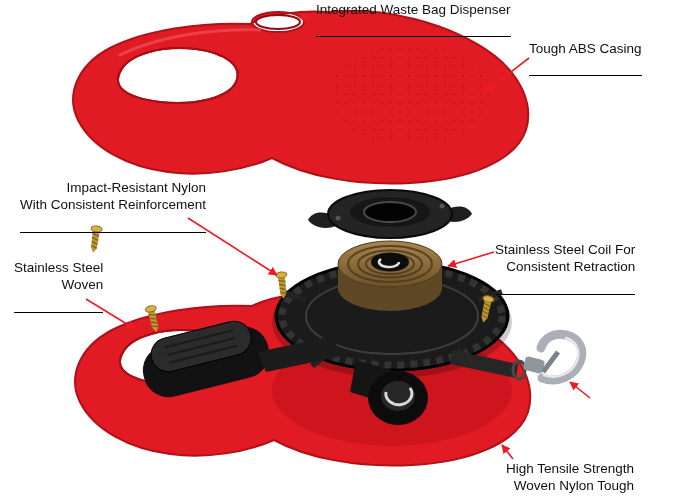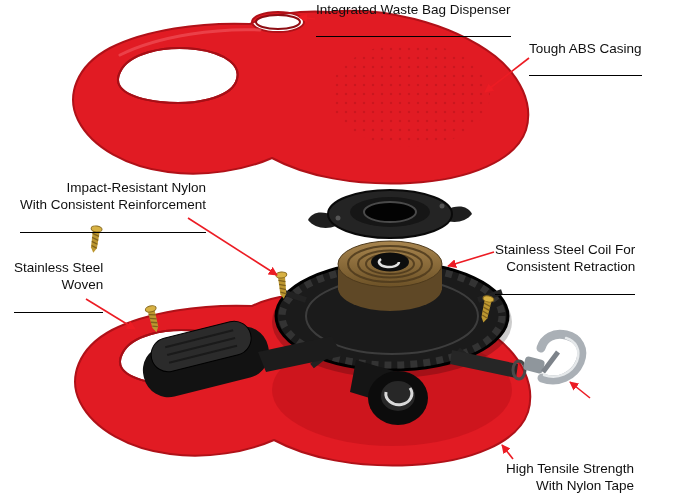--- a/index.html
+++ b/index.html
@@ -173,16 +173,16 @@
   </div>
 
   <div class="co center" style="left:495px; top:212px;margin-top:29px;">
     <div>Stainless Steel Coil For</div>
     <div>Consistent Retraction</div>
   </div>
 
 
   <div class="co center" style="left:506px; top:460px;">
     <div>High Tensile Strength</div>
-    <div>With Nylon Tape</div>
+    <div>Woven Nylon Tough</div>
   </div>
 
 </div>
 
 </body></html>

